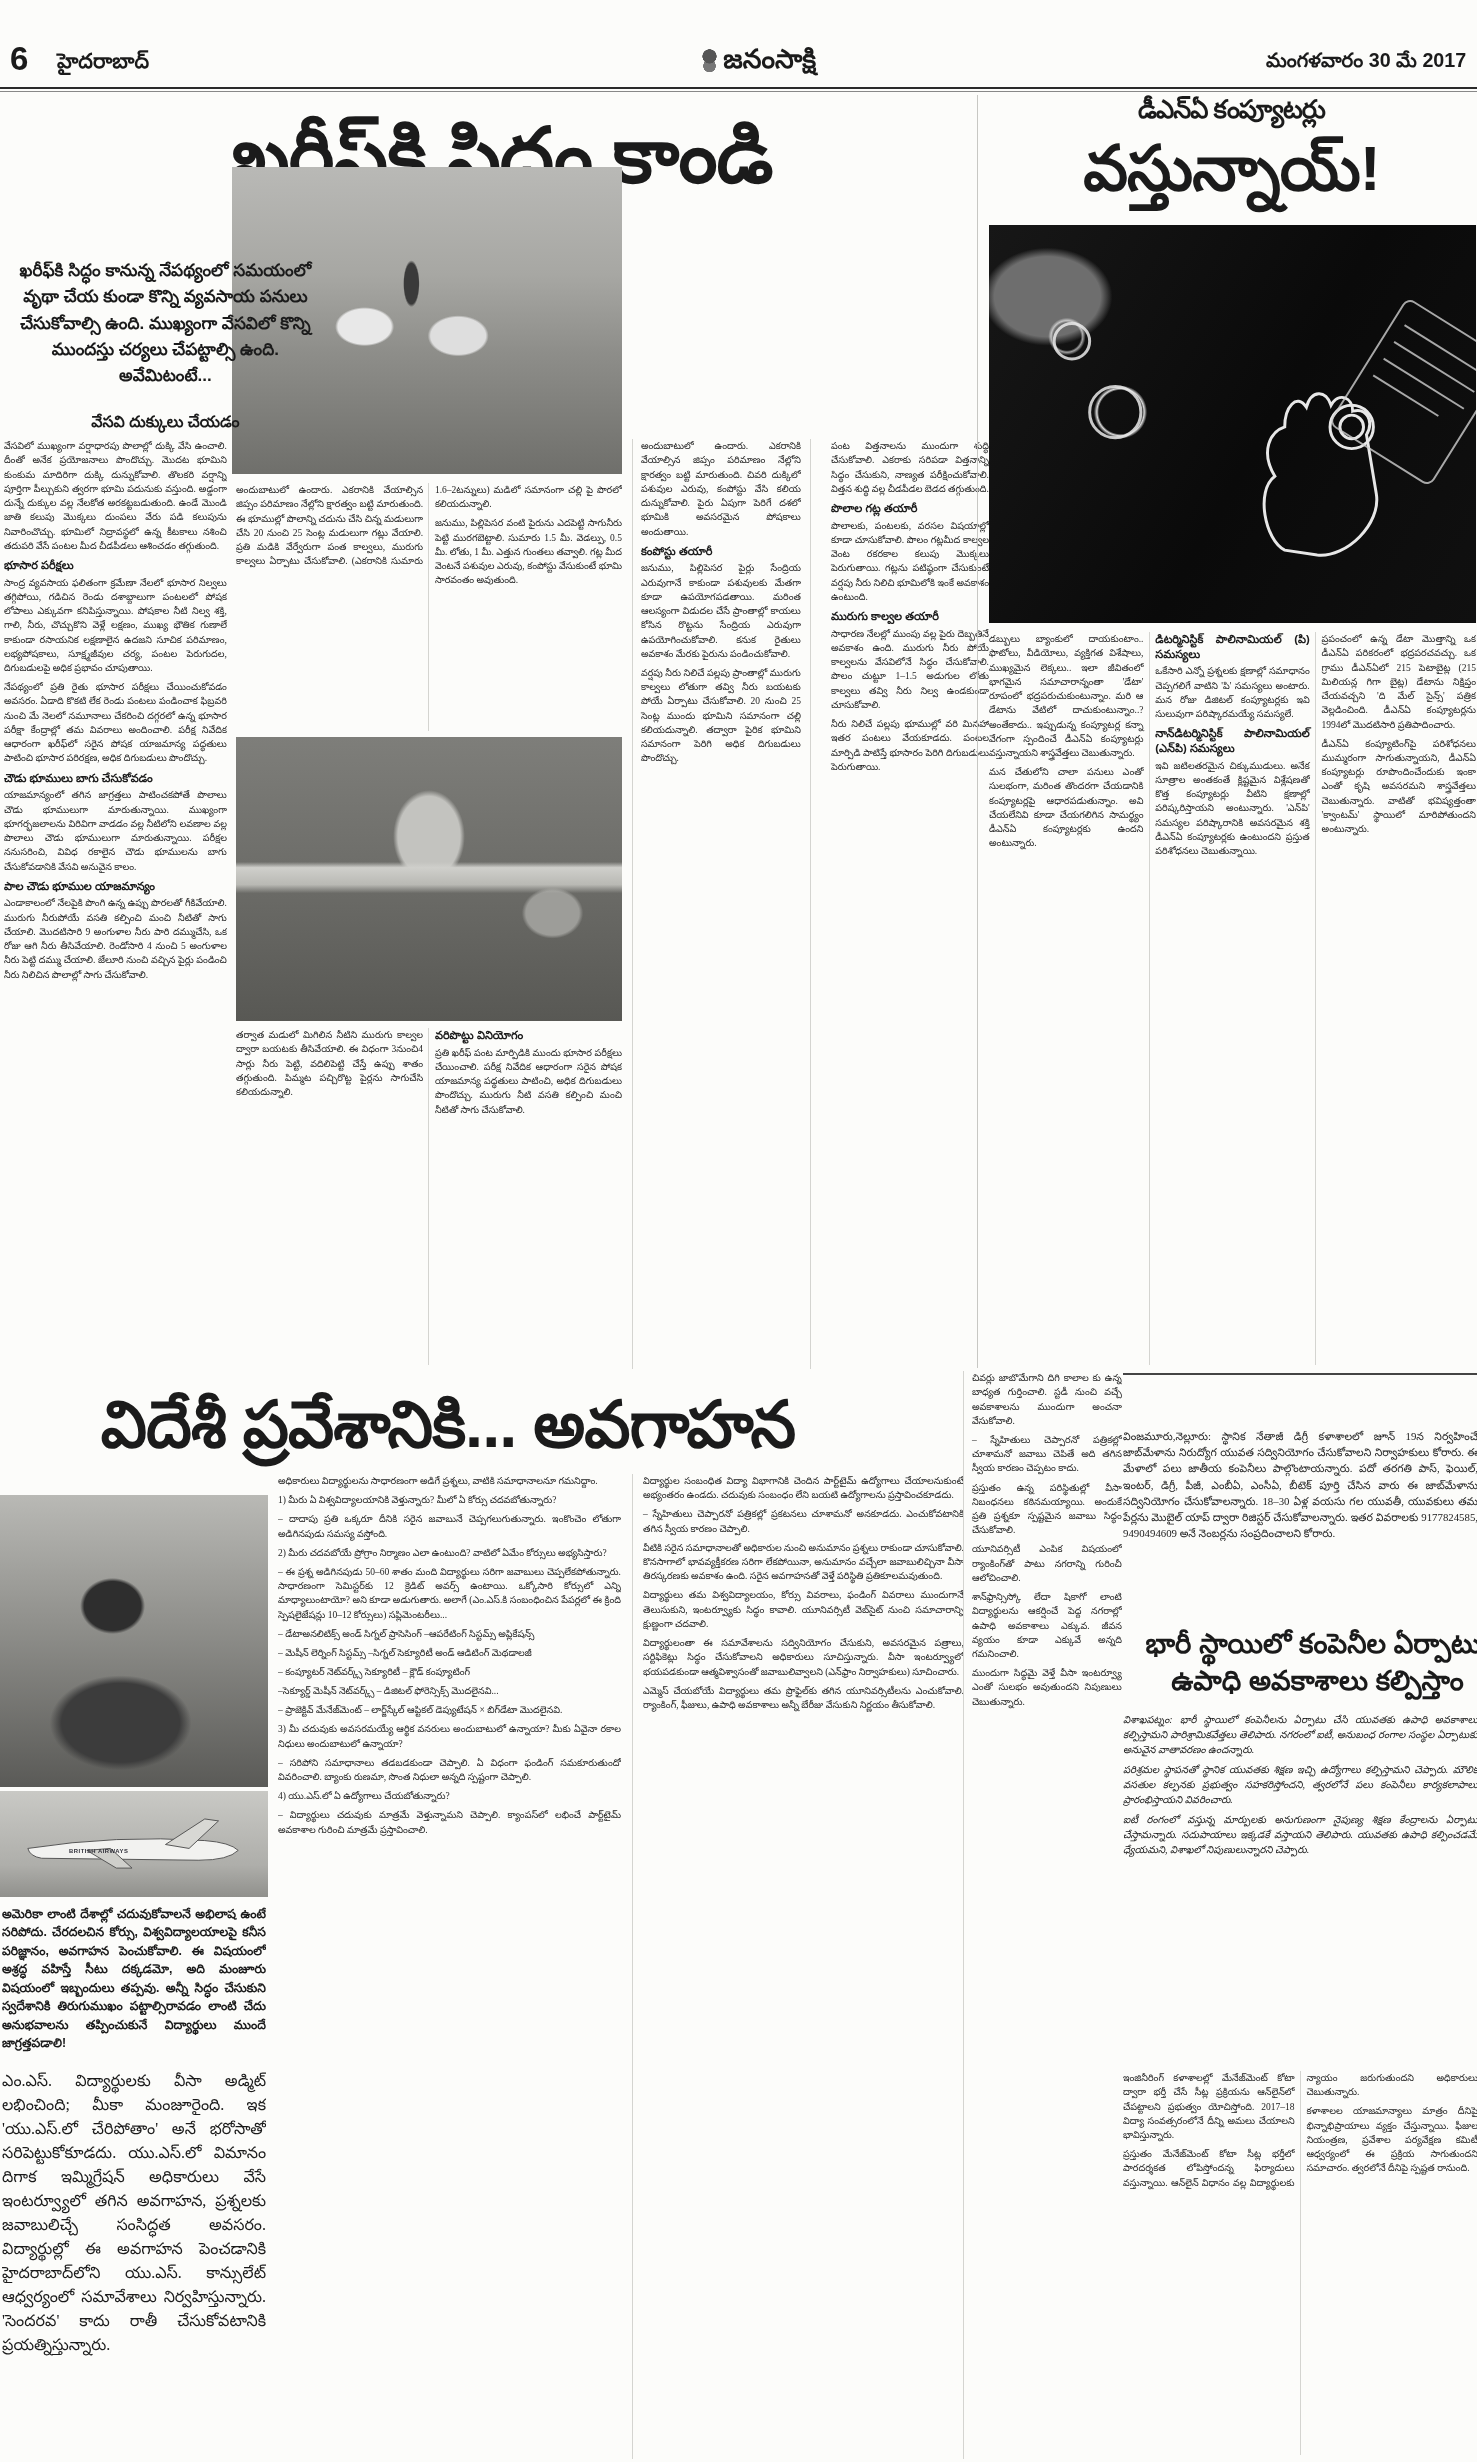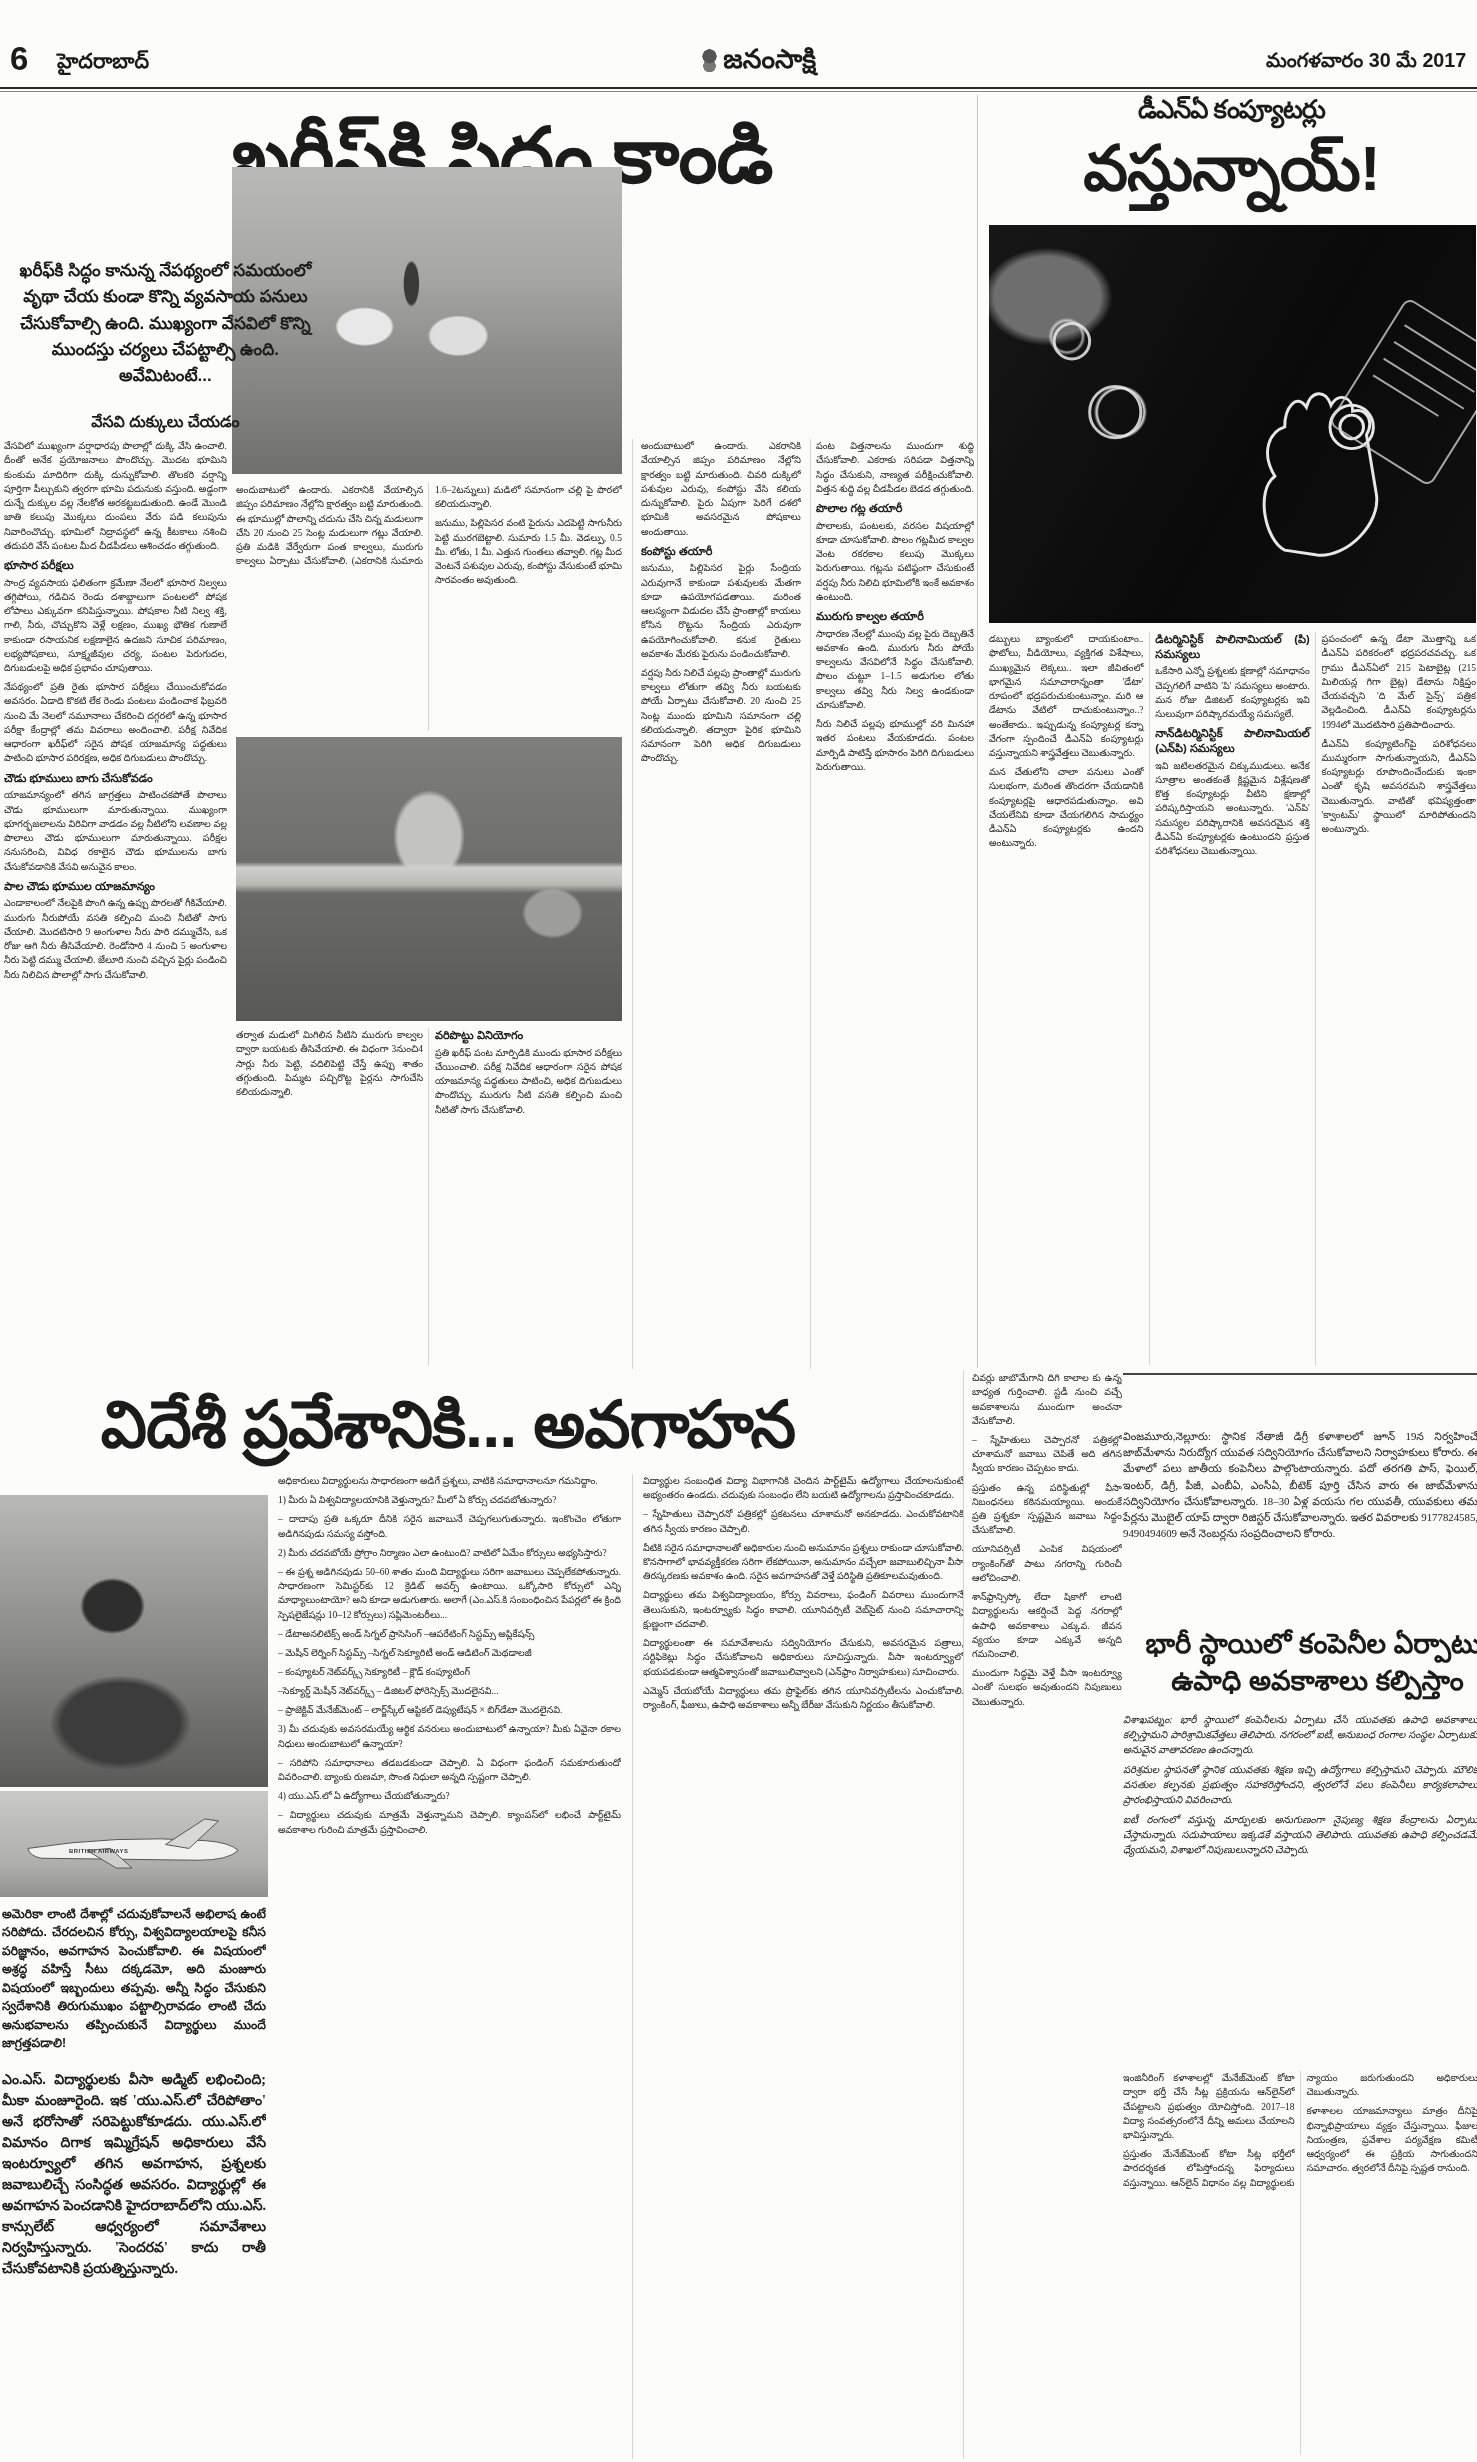--- a/index.html
+++ b/index.html
@@ -99,21 +99,21 @@
       <h4>వరిపొట్టు వినియోగం</h4>
       <p>ప్రతి ఖరీఫ్ పంట మార్పిడికి ముందు భూసార పరీక్షలు చేయించాలి. పరీక్ష నివేదిక ఆధారంగా సరైన పోషక యాజమాన్య పద్ధతులు పాటించి, అధిక దిగుబడులు పొందొచ్చు. మురుగు నీటి వసతి కల్పించి మంచి నీటితో సాగు చేసుకోవాలి.</p>
     </div>
 
   <div class="col" style="left:632px;top:439px;width:160px;height:930px;border-left:1px solid #d4d4d0;padding-left:7.9px;">
       <p>అందుబాటులో ఉందారు. ఎకరానికి వేయాల్సిన జిప్సం పరిమాణం నేల్లోని క్షారత్వం బట్టి మారుతుంది. చివరి దుక్కిలో పశువుల ఎరువు, కంపోస్టు వేసి కలియ దున్నుకోవాలి. పైరు ఏపుగా పెరిగే దశలో భూమికి అవసరమైన పోషకాలు అందుతాయి.</p>
       <h4>కంపోస్టు తయారీ</h4>
       <p>జనుము, పిల్లిపెసర పైర్లు సేంద్రియ ఎరువుగానే కాకుండా పశువులకు మేతగా కూడా ఉపయోగపడతాయి. మరింత ఆలస్యంగా విడుదల చేసే ప్రాంతాల్లో కాయలు కోసిన రొట్టను సేంద్రియ ఎరువుగా ఉపయోగించుకోవాలి. కనుక రైతులు అవకాశం మేరకు పైరును పండించుకోవాలి.</p>
       <p>వర్షపు నీరు నిలిచే పల్లపు ప్రాంతాల్లో మురుగు కాల్వలు లోతుగా తవ్వి నీరు బయటకు పోయే ఏర్పాటు చేసుకోవాలి. 20 నుంచి 25 సెంట్ల ముందు భూమిని సమానంగా చల్లి కలియదున్నాలి. తద్వారా పైరిక భూమిని సమానంగా పెరిగి అధిక దిగుబడులు పొందొచ్చు.</p>
     </div>
-  <div class="col" style="left:810px;top:439px;width:158px;height:930px;border-left:1px solid #d4d4d0;padding-left:5px;">
+  <div class="col" style="left:810px;top:439px;width:158px;height:930px;border-left:1px solid #d4d4d0;padding-left:20px;">
       <p>పంట విత్తనాలను ముందుగా శుద్ధి చేసుకోవాలి. ఎకరాకు సరిపడా విత్తనాన్ని సిద్ధం చేసుకుని, నాణ్యత పరీక్షించుకోవాలి. విత్తన శుద్ధి వల్ల చీడపీడల బెడద తగ్గుతుంది.</p>
       <h4>పొలాల గట్ల తయారీ</h4>
       <p>పొలాలకు, పంటలకు, వరసల విషయాల్లో కూడా చూసుకోవాలి. పొలం గట్లమీద కాల్వల వెంట రకరకాల కలుపు మొక్కలు పెరుగుతాయి. గట్లను పటిష్ఠంగా చేసుకుంటే వర్షపు నీరు నిలిచి భూమిలోకి ఇంకే అవకాశం ఉంటుంది.</p>
       <h4>మురుగు కాల్వల తయారీ</h4>
       <p>సాధారణ నేలల్లో ముంపు వల్ల పైరు దెబ్బతినే అవకాశం ఉంది. మురుగు నీరు పోయే కాల్వలను వేసవిలోనే సిద్ధం చేసుకోవాలి. పొలం చుట్టూ 1–1.5 అడుగుల లోతు కాల్వలు తవ్వి నీరు నిల్వ ఉండకుండా చూసుకోవాలి.</p>
       <p>నీరు నిలిచే పల్లపు భూముల్లో వరి మినహా ఇతర పంటలు వేయకూడదు. పంటల మార్పిడి పాటిస్తే భూసారం పెరిగి దిగుబడులు పెరుగుతాయి.</p>
     </div>
 
   <div class="vline" style="left:977px;top:95px;height:1273px;"></div>
 
@@ -161,21 +161,21 @@
         <path d="M10 40 q90 -14 180 -8 q26 2 34 10 q-10 10 -40 10 l-160 -2 q-12 -2 -14 -10 z"></path>
         <path d="M150 36 l40 -26 l14 2 l-30 28 z" fill="#d8d8d4"></path>
         <path d="M70 42 l30 18 l16 0 l-22 -20 z" fill="#cfcfcb"></path>
       </g>
     </svg>
     <div class="plane-label">BRITISH AIRWAYS</div>
   </div>
 
   <div class="caption" style="left:2px;top:1905px;width:264px;height:156px;overflow:hidden;">అమెరికా లాంటి దేశాల్లో చదువుకోవాలనే అభిలాష ఉంటే సరిపోదు. చేరదలచిన కోర్సు, విశ్వవిద్యాలయాలపై కనీస పరిజ్ఞానం, అవగాహన పెంచుకోవాలి. ఈ విషయంలో అశ్రద్ధ వహిస్తే సీటు దక్కడమో, అది మంజూరు విషయంలో ఇబ్బందులు తప్పవు. అన్నీ సిద్ధం చేసుకుని స్వదేశానికి తిరుగుముఖం పట్టాల్సిరావడం లాంటి చేదు అనుభవాలను తప్పించుకునే విద్యార్థులు ముందే జాగ్రత్తపడాలి!</div>
 
-  <div class="col" style="left:2px;top:2069px;width:264px;height:386px;font-size:14px;font-weight:bold;">
+  <div class="col" style="left:2px;top:2069px;width:264px;height:386px;font-size:16px;">
       <p>ఎం.ఎస్. విద్యార్థులకు వీసా అడ్మిట్ లభించింది; మీకా మంజూరైంది. ఇక 'యు.ఎస్.లో చేరిపోతాం' అనే భరోసాతో సరిపెట్టుకోకూడదు. యు.ఎస్.లో విమానం దిగాక ఇమ్మిగ్రేషన్ అధికారులు వేసే ఇంటర్వ్యూలో తగిన అవగాహన, ప్రశ్నలకు జవాబులిచ్చే సంసిద్ధత అవసరం. విద్యార్థుల్లో ఈ అవగాహన పెంచడానికి హైదరాబాద్‌లోని యు.ఎస్. కాన్సులేట్ ఆధ్వర్యంలో సమావేశాలు నిర్వహిస్తున్నారు. 'సెందరవ' కాదు రాతీ చేసుకోవటానికి ప్రయత్నిస్తున్నారు.</p>
     </div>
 
   <div class="col" style="left:278px;top:1474px;width:343px;height:985px;">
       <p>అధికారులు విద్యార్థులను సాధారణంగా అడిగే ప్రశ్నలు, వాటికి సమాధానాలనూ గమనిద్దాం.</p>
       <p>1) మీరు ఏ విశ్వవిద్యాలయానికి వెళ్తున్నారు? మీలో ఏ కోర్సు చదవబోతున్నారు?</p>
       <p>– దాదాపు ప్రతి ఒక్కరూ దీనికి సరైన జవాబునే చెప్పగలుగుతున్నారు. ఇంకొంచెం లోతుగా అడిగినపుడు సమస్య వస్తోంది.</p>
       <p>2) మీరు చదవబోయే ప్రోగ్రాం నిర్మాణం ఎలా ఉంటుంది? వాటిలో ఏమేం కోర్సులు అభ్యసిస్తారు?</p>
       <p>– ఈ ప్రశ్న అడిగినపుడు 50–60 శాతం మంది విద్యార్థులు సరిగా జవాబులు చెప్పలేకపోతున్నారు. సాధారణంగా సెమిస్టర్‌కు 12 క్రెడిట్ అవర్స్ ఉంటాయి. ఒక్కోసారి కోర్సులో ఎన్ని మాధ్యాలుంటాయో? అని కూడా అడుగుతారు. అలాగే (ఎం.ఎస్.కి సంబంధించిన పేపర్లలో ఈ క్రింది స్పెషలైజేషన్లు 10–12 కోర్సులు) సప్లిమెంటరీలు...</p>
       <p>– డేటాఅనలిటిక్స్ అండ్ సిగ్నల్ ప్రాసెసింగ్  –ఆపరేటింగ్ సిస్టమ్స్ అప్లికేషన్స్</p>

